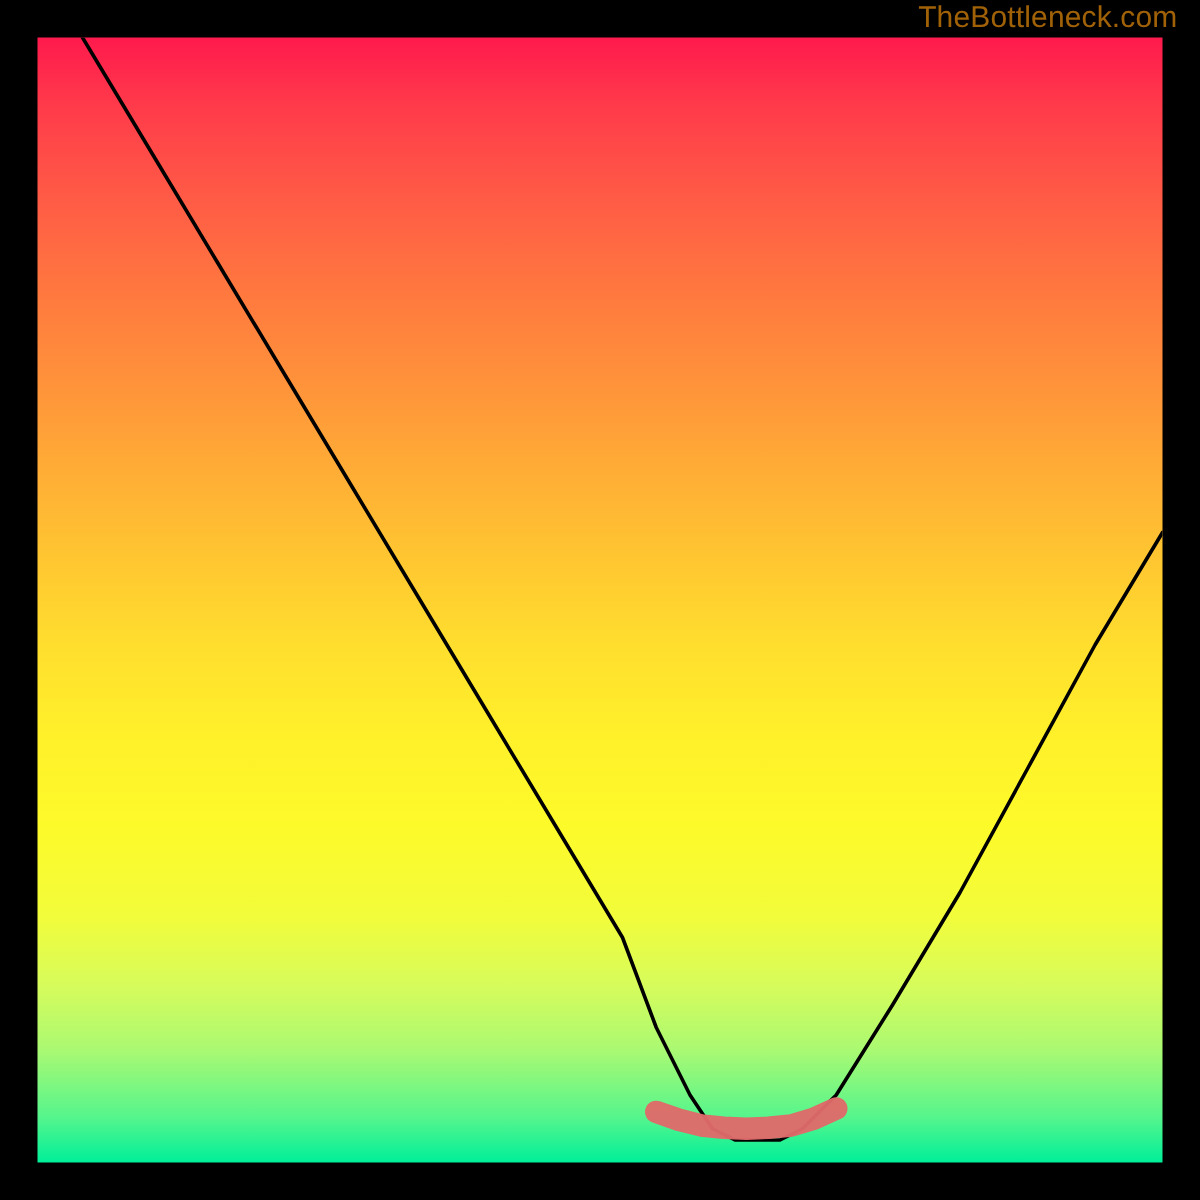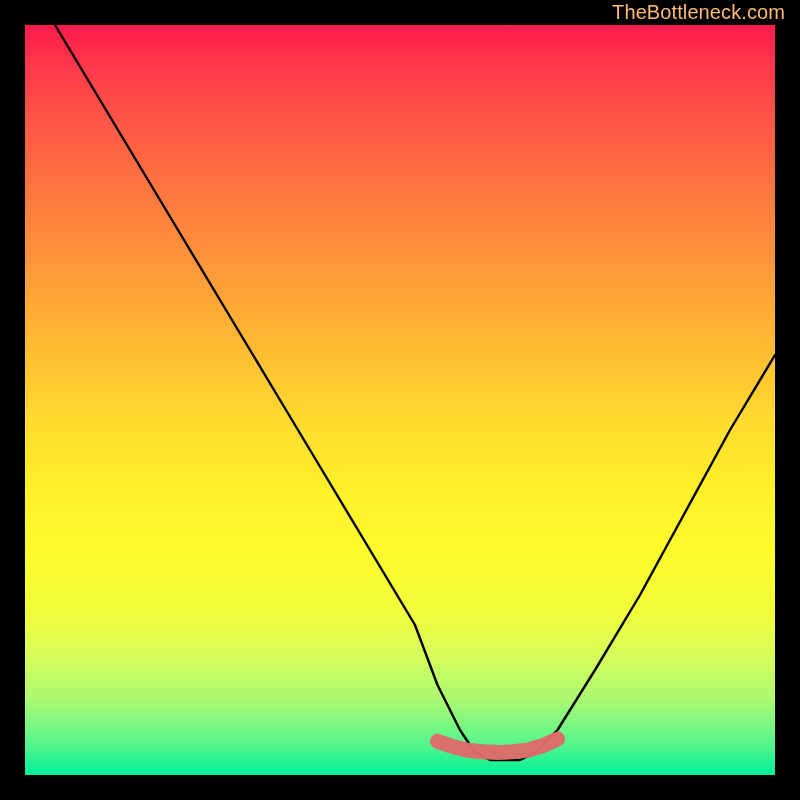--- a/index.html
+++ b/index.html
@@ -39,21 +39,21 @@
       #f2fc3a 78%,
       #d8fc5a 84%,
       #aaf972 90%,
       #55f58d 96%,
       #00ef99 100%);
   }
   .watermark {
     position: absolute;
     top: 1px;
     right: 15px;
-    color: #fdba74;
+    color: #a16207;
     font-size: 20px;
     font-weight: 400;
     letter-spacing: 0.1px;
   }
   svg.curve {
     position: absolute;
     left: 0;
     top: 0;
     width: 750px;
     height: 750px;

